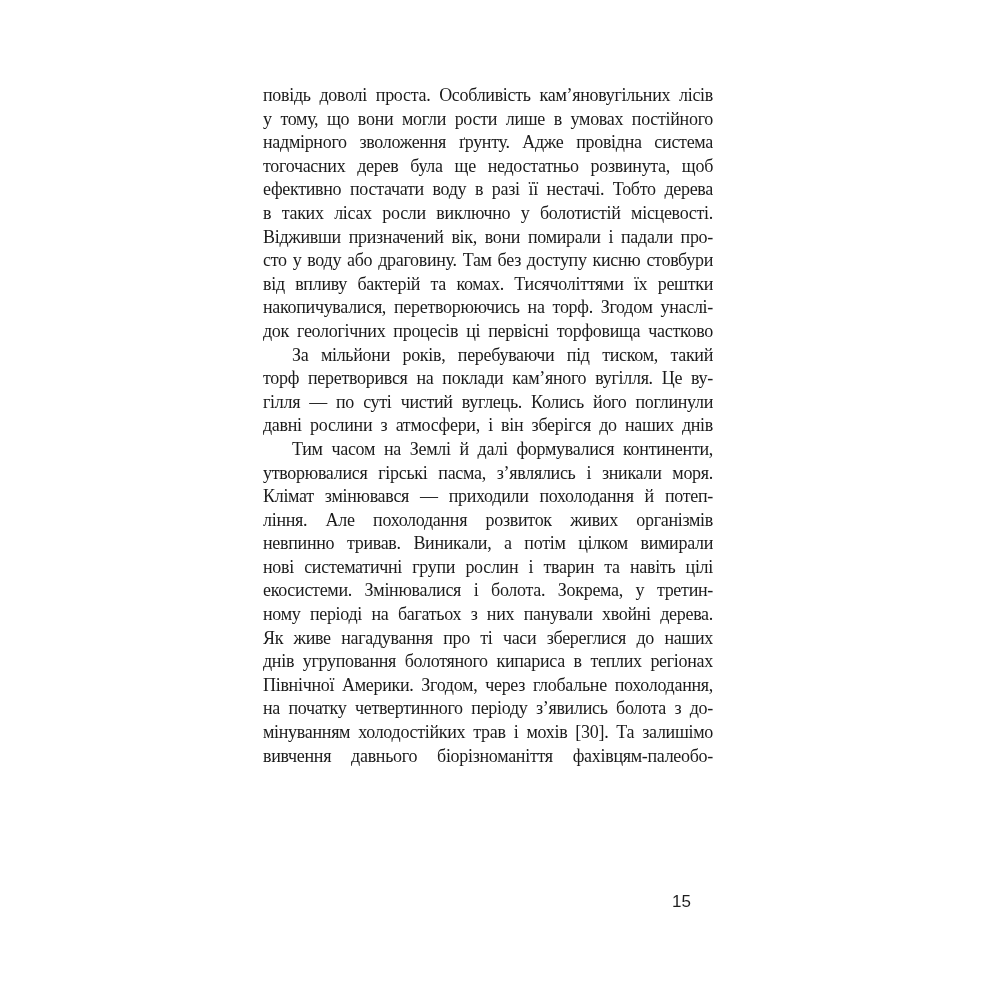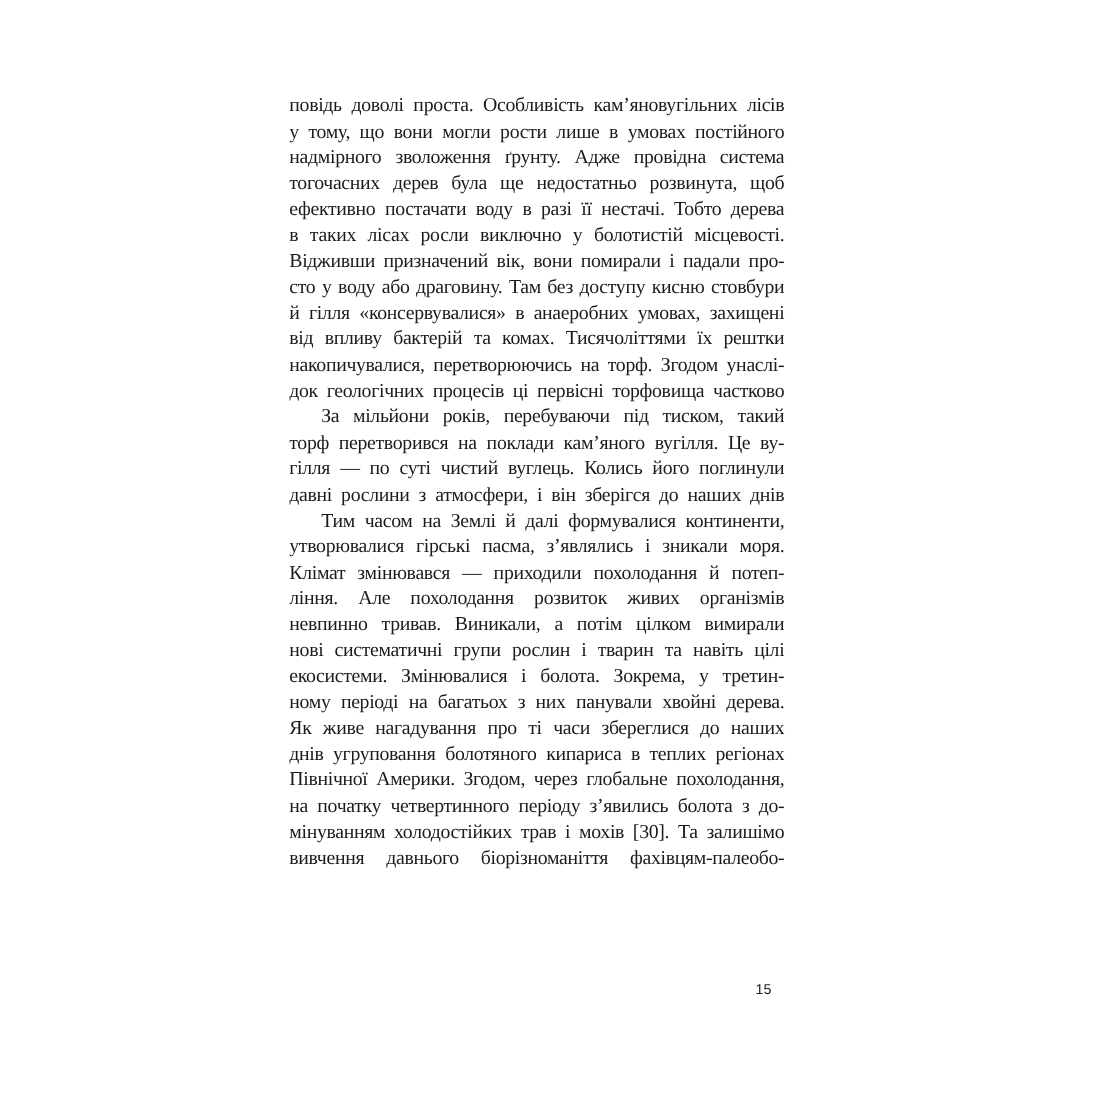--- a/index.html
+++ b/index.html
@@ -47,42 +47,41 @@
     text-align-last: left;
   }
   .line.indent {
     text-indent: 29px;
   }
   .page-number {
     position: absolute;
     left: 672px;
     top: 892px;
     width: 44px;
-    text-align: center;
+    text-align: left;
     font-family: "Liberation Sans", "DejaVu Sans", sans-serif;
-    font-size: 13px;
+    font-size: 17px;
     font-weight: 500;
     color: #1f1f1f;
   }
 </style>
 </head>
 <body>
 
 <div class="page">
   <div class="text-block">
       <div class="paragraph">
         <div class="line">повідь доволі проста. Особливість кам’яновугільних лісів</div>
         <div class="line">у тому, що вони могли рости лише в умовах постійного</div>
         <div class="line">надмірного зволоження ґрунту. Адже провідна система</div>
         <div class="line">тогочасних дерев була ще недостатньо розвинута, щоб</div>
         <div class="line">ефективно постачати воду в разі її нестачі. Тобто дерева</div>
         <div class="line">в таких лісах росли виключно у болотистій місцевості.</div>
         <div class="line">Відживши призначений вік, вони помирали і падали про-</div>
         <div class="line">сто у воду або драговину. Там без доступу кисню стовбури</div>
-        <div class="line">й гілля «консервувалися» в анаеробних умовах, захищені</div>
         <div class="line">від впливу бактерій та комах. Тисячоліттями їх рештки</div>
         <div class="line">накопичувалися, перетворюючись на торф. Згодом унаслі-</div>
         <div class="line">док геологічних процесів ці первісні торфовища частково</div>
       </div>
       <div class="paragraph">
         <div class="line indent">За мільйони років, перебуваючи під тиском, такий</div>
         <div class="line">торф перетворився на поклади кам’яного вугілля. Це ву-</div>
         <div class="line">гілля — по суті чистий вуглець. Колись його поглинули</div>
         <div class="line">давні рослини з атмосфери, і він зберігся до наших днів</div>
       </div>

